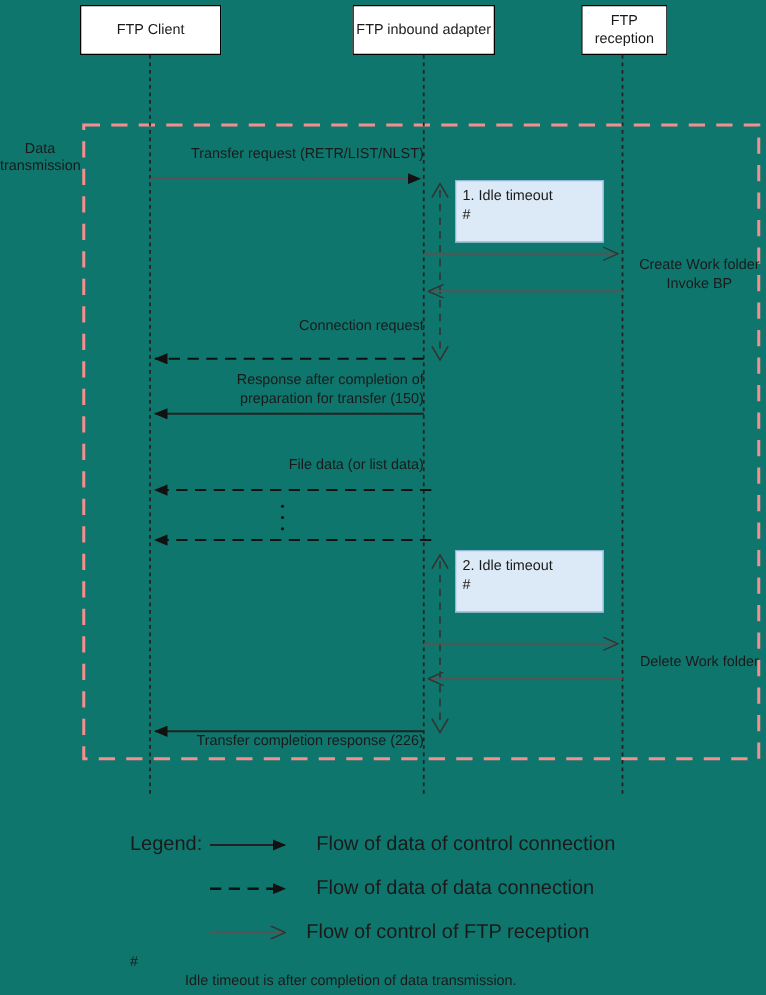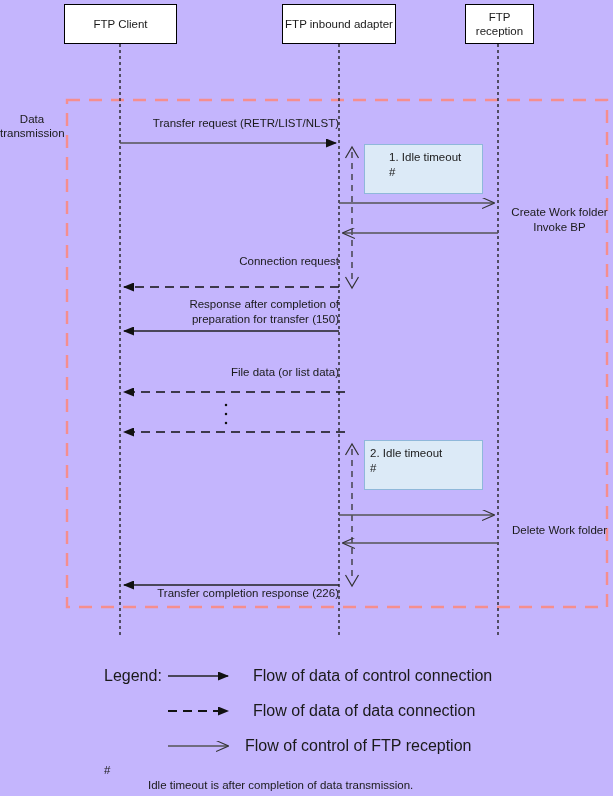--- a/index.html
+++ b/index.html
@@ -9,21 +9,21 @@
   }
   body {
     font-family: "Liberation Sans", sans-serif;
     color: #1a1a1a;
   }
   #canvas {
     position: relative;
     width: 613px;
     height: 796px;
     overflow: hidden;
-    background: #c4b5fd;
+    background: #0f766e;
   }
   svg.layer {
     position: absolute;
     left: 0;
     top: 0;
     width: 613px;
     height: 796px;
   }
   .lbl {
     position: absolute;
@@ -159,21 +159,21 @@
 
   <div class="actor-box" style="left:282px; top:4px; width:114px; height:40px;">
     <span>FTP inbound
 adapter</span>
   </div>
 
   <div class="lbl" style="left:0px; top:112px; width:64px; text-align:center;">Data
 transmission</div>
 
   <div class="timeout-box" style="left:364px; top:144px; width:119px; height:50px;"></div>
-  <div class="timeout-text" style="left:370px; top:150px; width:112px;margin-left:19px;">1. Idle timeout
+  <div class="timeout-text" style="left:370px; top:150px; width:112px;">1. Idle timeout
 #</div>
 
   <div class="timeout-box" style="left:364px; top:440px; width:119px; height:50px;"></div>
   <div class="timeout-text" style="left:370px; top:446px; width:112px;">2. Idle timeout
 #</div>
 
   <div class="msg-label ctr" style="left:120px; top:116px; width:219px;">Transfer request (RETR/LIST/NLST)</div>
 
   <div class="msg-label" style="left:506px; top:205px; width:107px;">Create Work folder
 Invoke BP</div>

